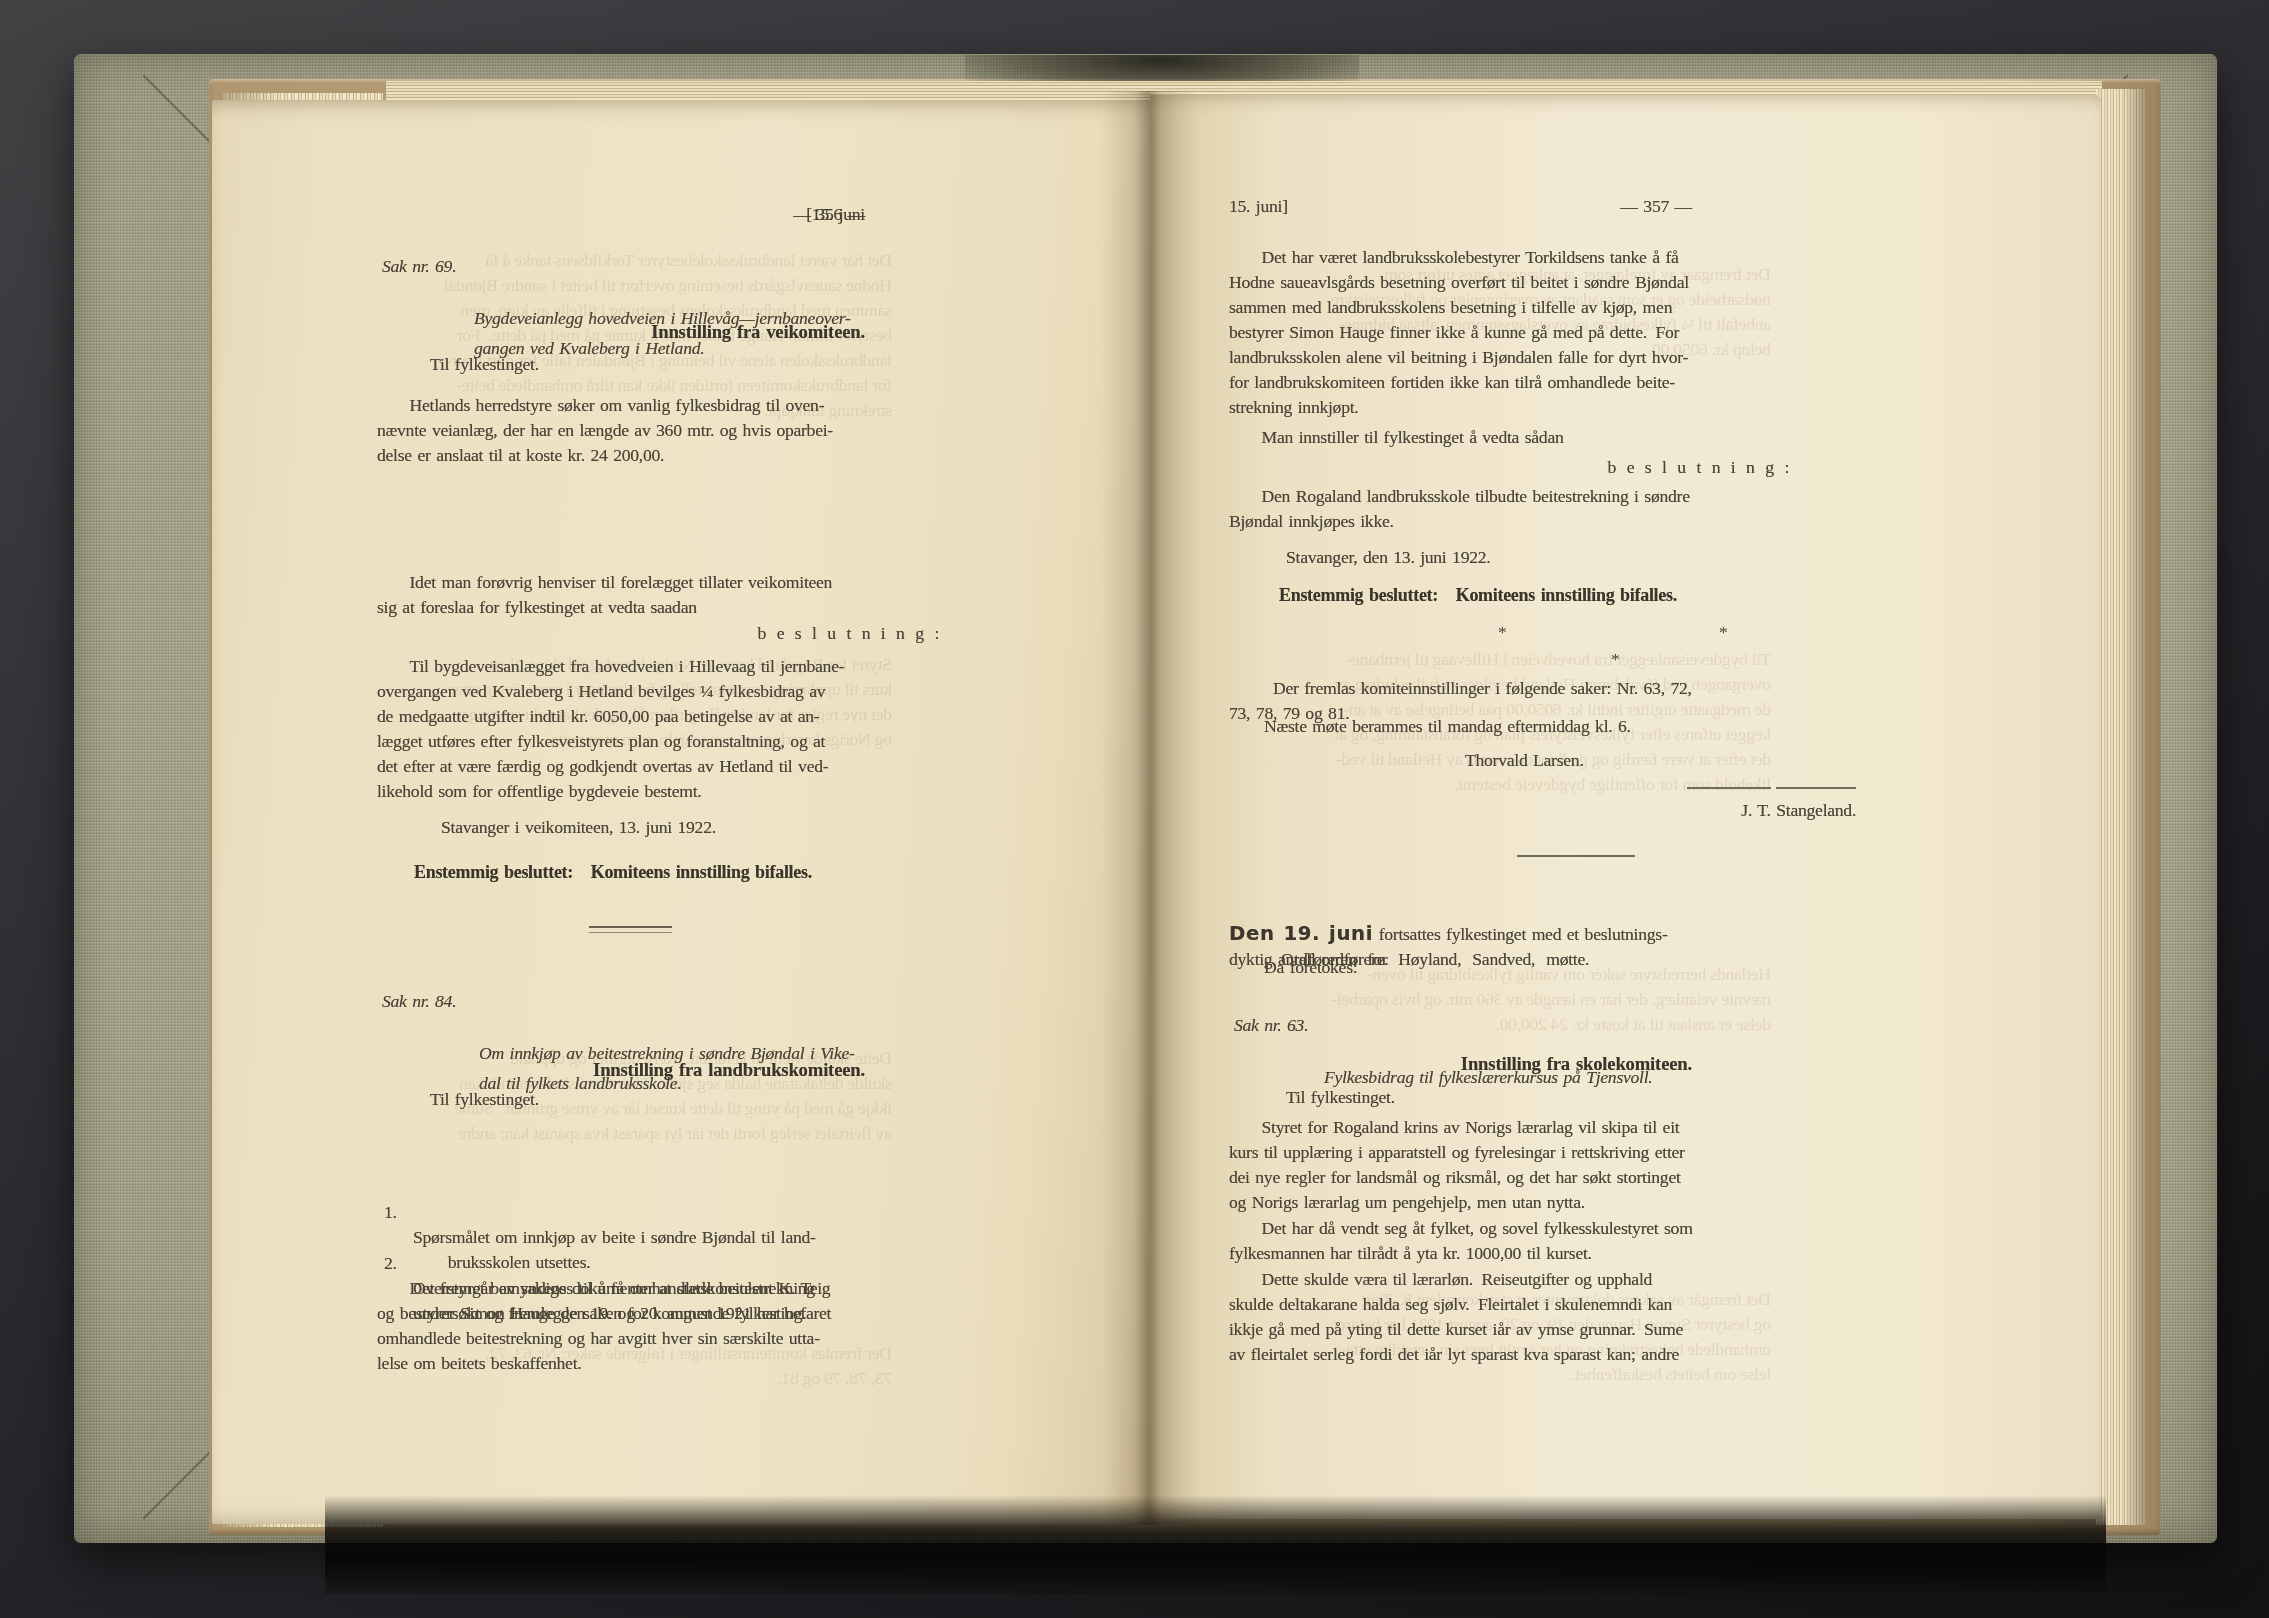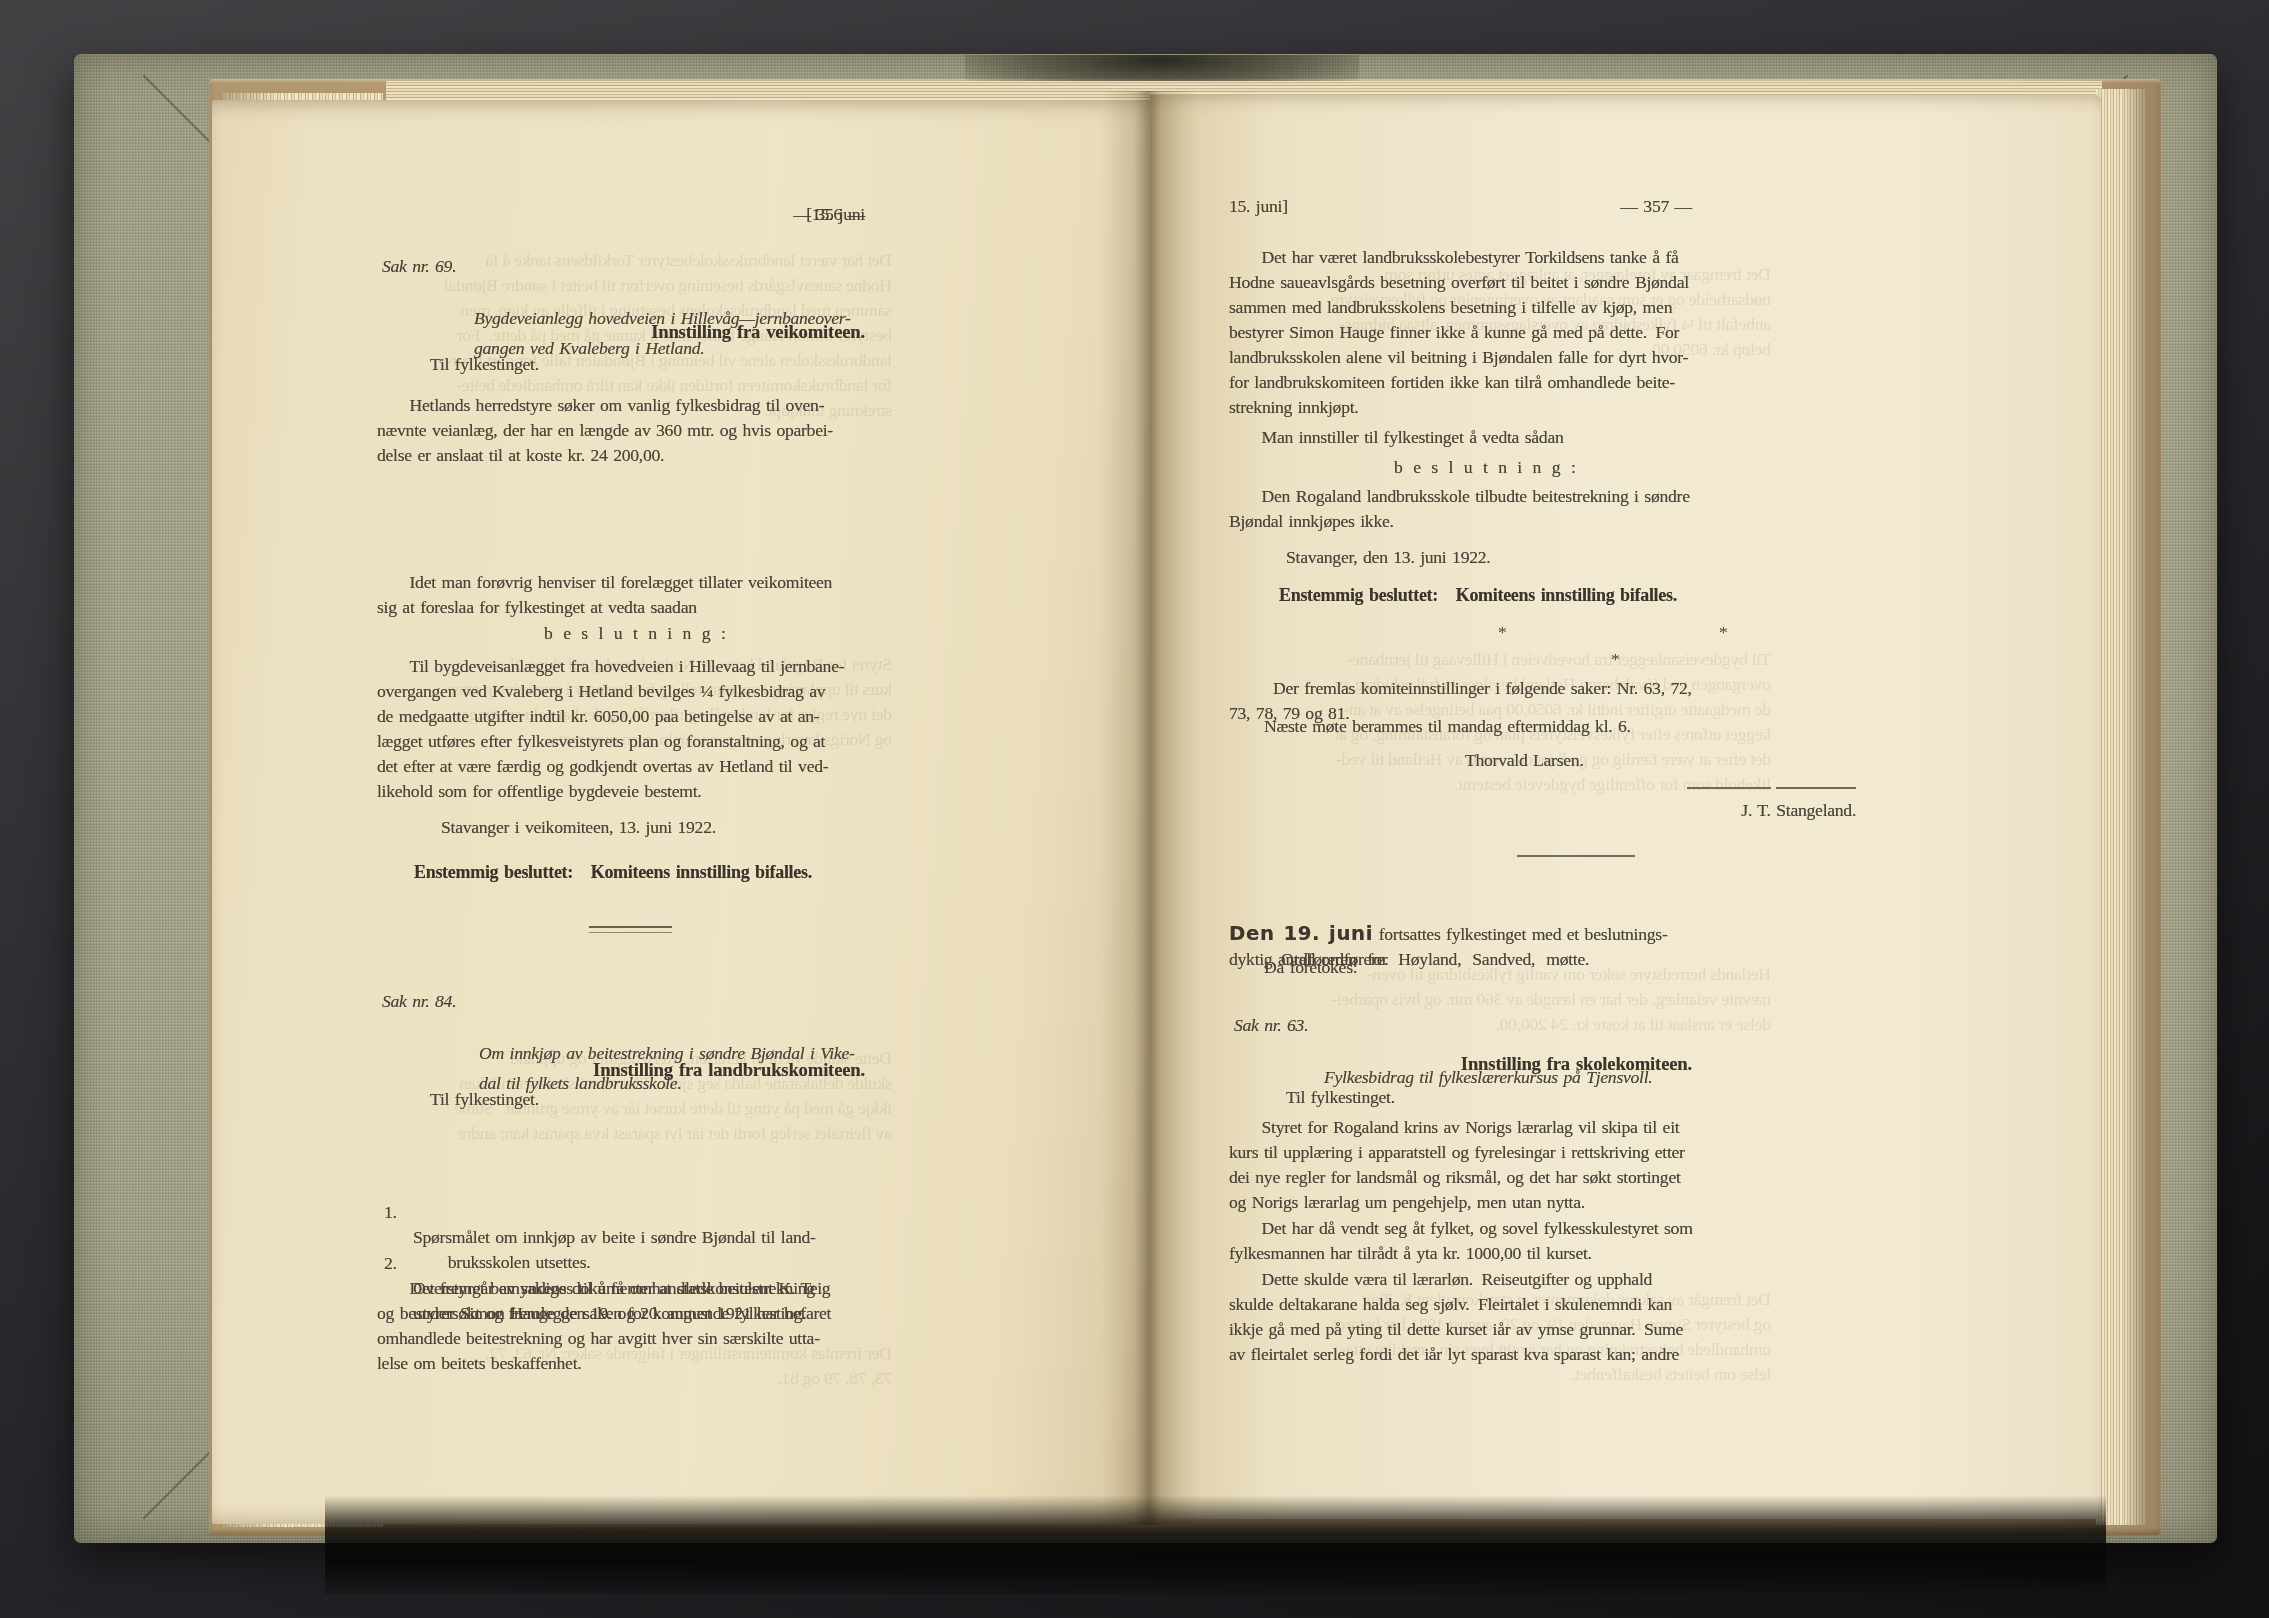--- a/index.html
+++ b/index.html
@@ -57,21 +57,21 @@
       text-shadow:0 0 0.5px rgba(74,67,55,.55);}
   .page--left .tb{left:165px;}
   .page--right .tb{left:79px;}
   .tb.center{text-align:right;}
   .tb.right{text-align:right;}
   .tb.w-left{width:488px;}
   .tb.w-right{width:463px;}
   .indent{text-indent:32.5px;}
   .h{font-weight:bold;font-size:18.7px;letter-spacing:-0.2px;color:#3a342b;}
   .res{font-weight:bold;font-size:18px;color:#3a342b;}
-  .decision{letter-spacing:2.2px;}
+  .decision{letter-spacing:2.2px;text-align:center;}
   .ital{}
   .case-label{position:absolute;left:4.9px;top:0;font-style:italic;}
   .case-title{display:block;font-style:italic;line-height:29.6px;}
   .li-num{position:absolute;left:6.9px;}
   .li-text{display:block;margin-left:36px;}
   .sig-rule{position:absolute;height:2px;background:rgba(82,74,60,.8);z-index:2;}
   .dbl-rule{position:absolute;width:83px;height:3.9px;z-index:2;
     border-top:2px solid rgba(82,74,60,.85);border-bottom:1px solid rgba(82,74,60,.6);}
   .mid-rule{position:absolute;height:2px;background:rgba(82,74,60,.8);z-index:2;}
   .star{position:absolute;font-size:17.7px;color:#4a4337;z-index:2;}

